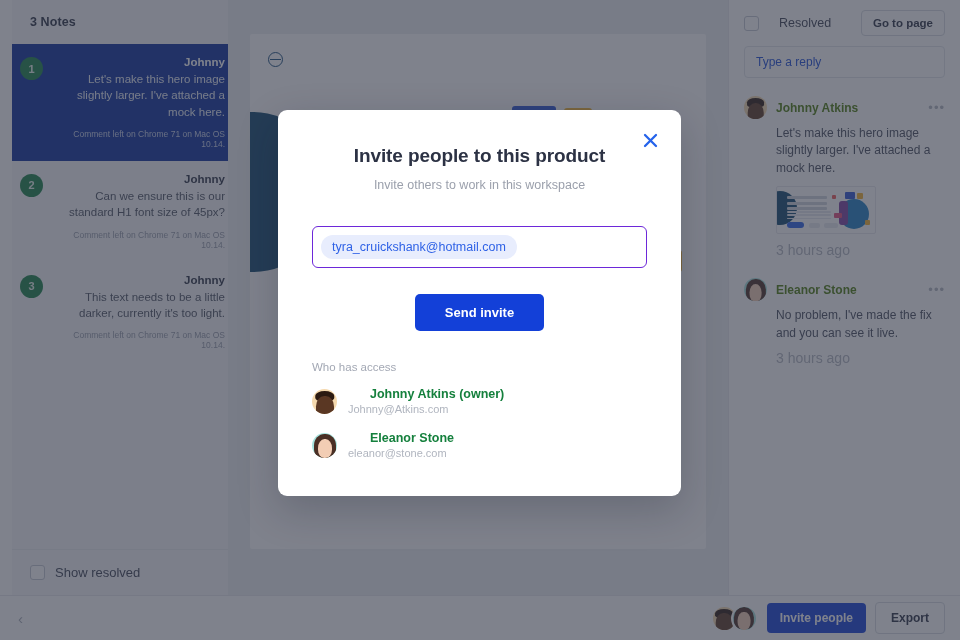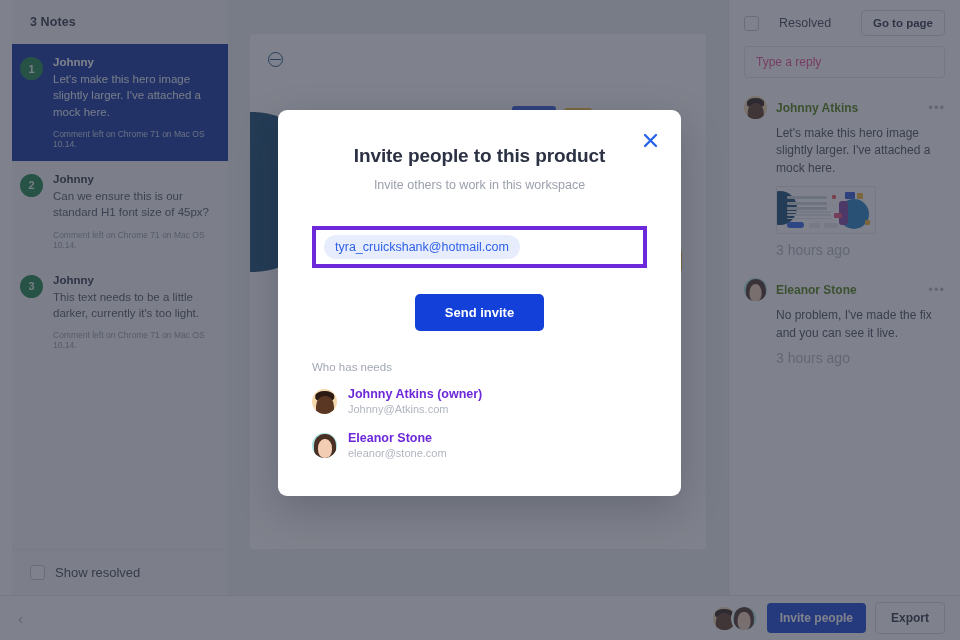--- a/index.html
+++ b/index.html
@@ -44,21 +44,21 @@
   .note.active { background: #0b2f9b; }
   .note-badge {
     flex: 0 0 auto;
     width: 23px; height: 23px; border-radius: 50%;
     background: #1a8048;
     color: #e8f3ec;
     font-size: 11px; font-weight: bold;
     display: flex; align-items: center; justify-content: center;
     margin-top: 1px;
   }
-  .note-body { flex: 1 1 auto; min-width: 0; }
+  .note-body { flex: 1 1 auto; min-width: 0; text-align: right; }
   .note-author {
     font-size: 11.5px; font-weight: bold; color: #2c3244;
     margin-bottom: 3px;
   }
   .note.active .note-author { color: #ffffff; }
   .note-text {
     font-size: 11.5px; line-height: 1.42; color: #4c5261;
   }
   .note.active .note-text { color: #e8ecf7; }
   .note-meta {
@@ -176,21 +176,21 @@
     font-size: 11.5px; font-weight: bold; color: #2c3244;
     border: 1px solid #d7dae1; border-radius: 4px;
     padding: 6px 11px; background: #fff; cursor: pointer;
     font-family: "Liberation Sans", sans-serif;
   }
   .reply-box {
     height: 32px; border: 1px solid #e2e5ea; border-radius: 4px;
     display: flex; align-items: center; padding: 0 11px;
     margin-bottom: 18px;
   }
-  .reply-box .ph { font-size: 12px; color: #ec4899; }
+  .reply-box .ph { font-size: 12px; color: #1d4ed8; }
 
   .comment { margin-bottom: 20px; }
   .c-head { display: flex; align-items: center; gap: 9px; }
   .c-avatar {
     width: 23px; height: 23px; border-radius: 50%;
     flex: 0 0 auto; position: relative; overflow: hidden;
   }
   .c-name { font-size: 12px; font-weight: bold; color: #4d7c0f; flex: 1 1 auto; }
   .c-dots { color: #b3b7c1; font-size: 13px; letter-spacing: 1px; cursor: pointer; line-height: 1; }
   .c-text {
@@ -286,21 +286,21 @@
     text-align: center; font-size: 19px; font-weight: bold;
     color: #2c3244; padding-top: 35px; letter-spacing: -.1px;
   }
   .modal-sub {
     text-align: center; font-size: 12.5px; color: #9ba0ac;
     margin-top: 11px;
   }
   .invite-input {
     margin-top: 34px;
     height: 42px;
-    border: 4px solid #6d28d9; border-radius: 0;
+    border: 1px solid #6d28d9; border-radius: 6px;
     display: flex; align-items: center;
     padding: 0 8px;
     cursor: text;
   }
   .email-chip {
     background: #e8edfd; color: #2f62e6;
     font-size: 12.5px;
     border-radius: 12px;
     padding: 5px 11px;
   }
@@ -311,21 +311,21 @@
     border: none; border-radius: 5px;
     padding: 11px 30px; cursor: pointer;
     font-family: "Liberation Sans", sans-serif;
   }
   .who-label {
     font-size: 11.5px; color: #a3a8b4; margin-top: 30px;
   }
   .access-list { margin-top: 14px; }
   .access-row { display: flex; align-items: center; gap: 11px; margin-bottom: 16px; }
   .access-row .c-avatar { width: 25px; height: 25px; }
-  .ar-name { font-size: 12.5px; font-weight: bold; color: #6d28d9; }
+  .ar-name { font-size: 12.5px; font-weight: bold; color: #15803d; margin-left: 22px; }
   .ar-mail { font-size: 11px; color: #b0b5bf; margin-top: 2px; }
 
   
   .av-johnny { background: #f5d9ae; }
   .av-johnny .face {
     position: absolute; left: 50%; top: 30%;
     transform: translateX(-50%);
     width: 72%; height: 92%;
     background: #5a3723; border-radius: 46% 46% 40% 40%;
   }
@@ -521,21 +521,21 @@
   <div class="modal-sub">Invite others to work in this workspace</div>
 
   <div class="invite-input">
     <span class="email-chip">tyra_cruickshank@hotmail.com</span>
   </div>
 
   <div class="send-wrap">
     <button class="send-btn">Send invite</button>
   </div>
 
-  <div class="who-label">Who has needs</div>
+  <div class="who-label">Who has access</div>
 
   <div class="access-list">
     <div class="access-row">
       <div class="c-avatar av-johnny">
           <span class="hair"></span>
           <span class="face"></span>
         </div>
       <div>
         <div class="ar-name">Johnny Atkins (owner)</div>
         <div class="ar-mail">Johnny@Atkins.com</div>

